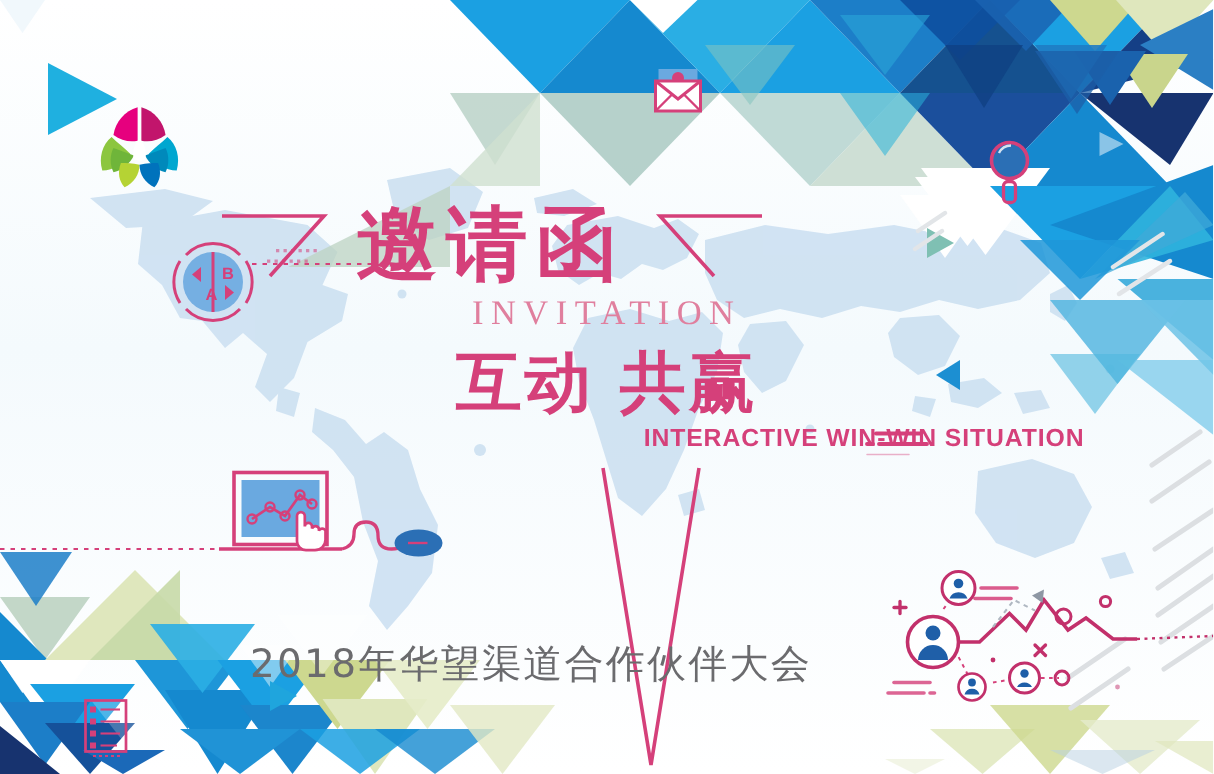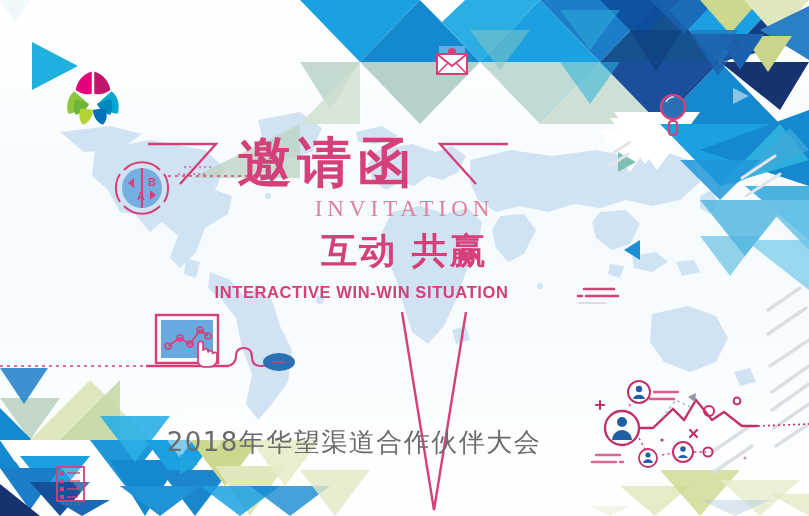--- a/index.html
+++ b/index.html
@@ -95,38 +95,38 @@
     color: #e07f9e;
     letter-spacing: 5px;
     text-align: center;
   }
   #slogan-cn {
     position: absolute;
     left: 0;
     top: 232px;
     width: 809px;
     font-family: "DejaVu Sans", "Liberation Sans", sans-serif;
-    font-size: 36px;
+    font-size: 44px;
     font-weight: bold;
     color: #d5407a;
     letter-spacing: 2px;
     text-align: center;
     line-height: 1.08;
   }
   #slogan-en {
     position: absolute;
     left: 0;
     top: 283px;
     width: 723px;
     font-family: "Liberation Sans", sans-serif;
     font-size: 16.5px;
     font-weight: bold;
     color: #d5407a;
     letter-spacing: 0.6px;
-    text-align: center;
+    text-align: right;
   }
   #event-line {
     position: absolute;
     left: 0;
     top: 425px;
     width: 708px;
     font-family: "DejaVu Sans", "Liberation Sans", sans-serif;
     font-size: 26px;
     color: #6b6b6e;
     letter-spacing: 1.5px;

